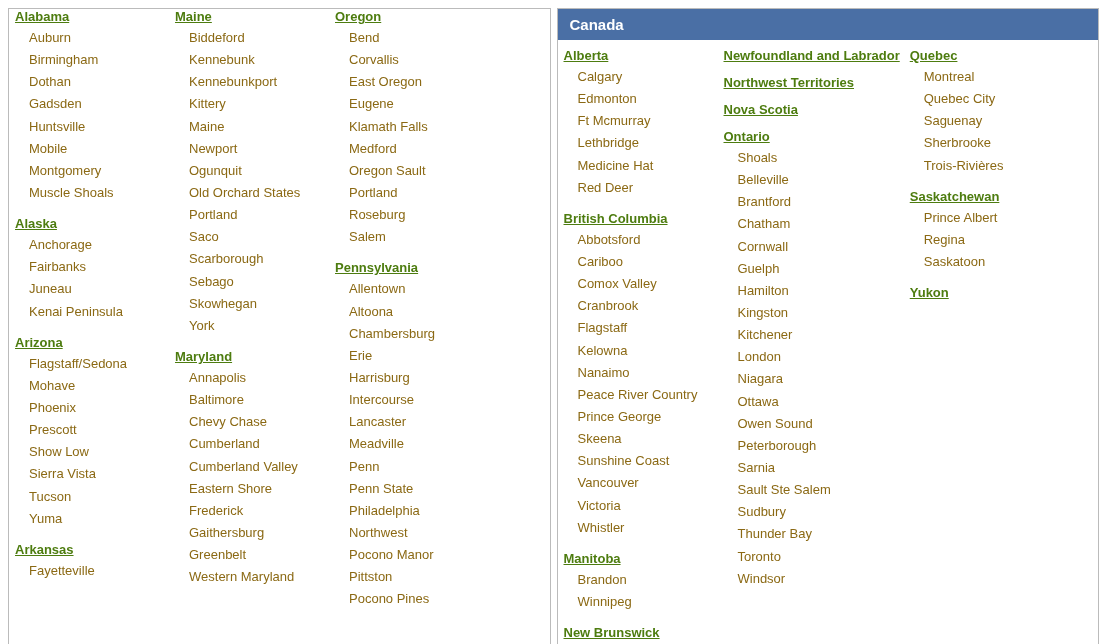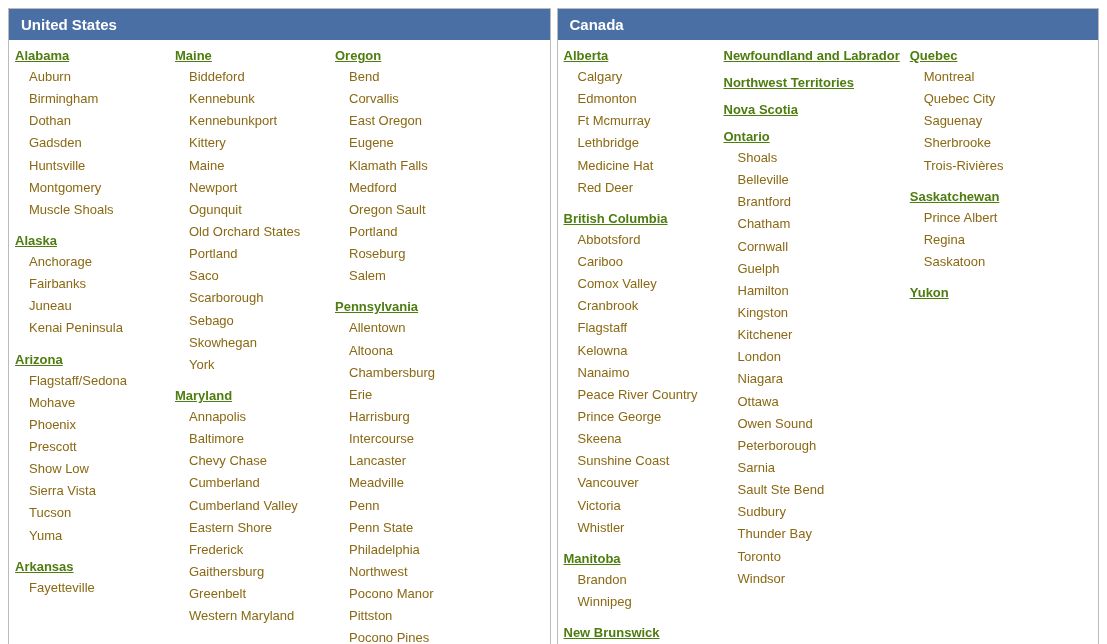--- a/index.html
+++ b/index.html
@@ -40,30 +40,30 @@
       padding: 7px 12px;
       margin-bottom: 8px;
     }
   </style>
 </head>
 <body>
 
 <div style="display:flex; gap:0; padding:8px;">
 
   <div style="flex:1; border:1px solid #bbb; margin-right:6px;">
-    <div class="panel-header">United States</div>
     <div style="display:flex; padding:0 6px 10px 6px;">
 
       <div class="col">
         <span class="state-name">Alabama</span>
         <a class="city-link">Auburn</a>
         <a class="city-link">Birmingham</a>
         <a class="city-link">Dothan</a>
         <a class="city-link">Gadsden</a>
         <a class="city-link">Huntsville</a>
+        <a class="city-link">Mobile</a>
         <a class="city-link">Montgomery</a>
         <a class="city-link">Muscle Shoals</a>
 
         <span class="state-name">Alaska</span>
         <a class="city-link">Anchorage</a>
         <a class="city-link">Fairbanks</a>
         <a class="city-link">Juneau</a>
         <a class="city-link">Kenai Peninsula</a>
 
         <span class="state-name">Arizona</span>
@@ -192,21 +192,21 @@
         <a class="city-link">Guelph</a>
         <a class="city-link">Hamilton</a>
         <a class="city-link">Kingston</a>
         <a class="city-link">Kitchener</a>
         <a class="city-link">London</a>
         <a class="city-link">Niagara</a>
         <a class="city-link">Ottawa</a>
         <a class="city-link">Owen Sound</a>
         <a class="city-link">Peterborough</a>
         <a class="city-link">Sarnia</a>
-        <a class="city-link">Sault Ste Bend</a>
+        <a class="city-link">Sault Ste Salem</a>
         <a class="city-link">Sudbury</a>
         <a class="city-link">Thunder Bay</a>
         <a class="city-link">Toronto</a>
         <a class="city-link">Windsor</a>
       </div>
 
       <div class="col">
         <span class="state-name">Quebec</span>
         <a class="city-link">Montreal</a>
         <a class="city-link">Quebec City</a>

